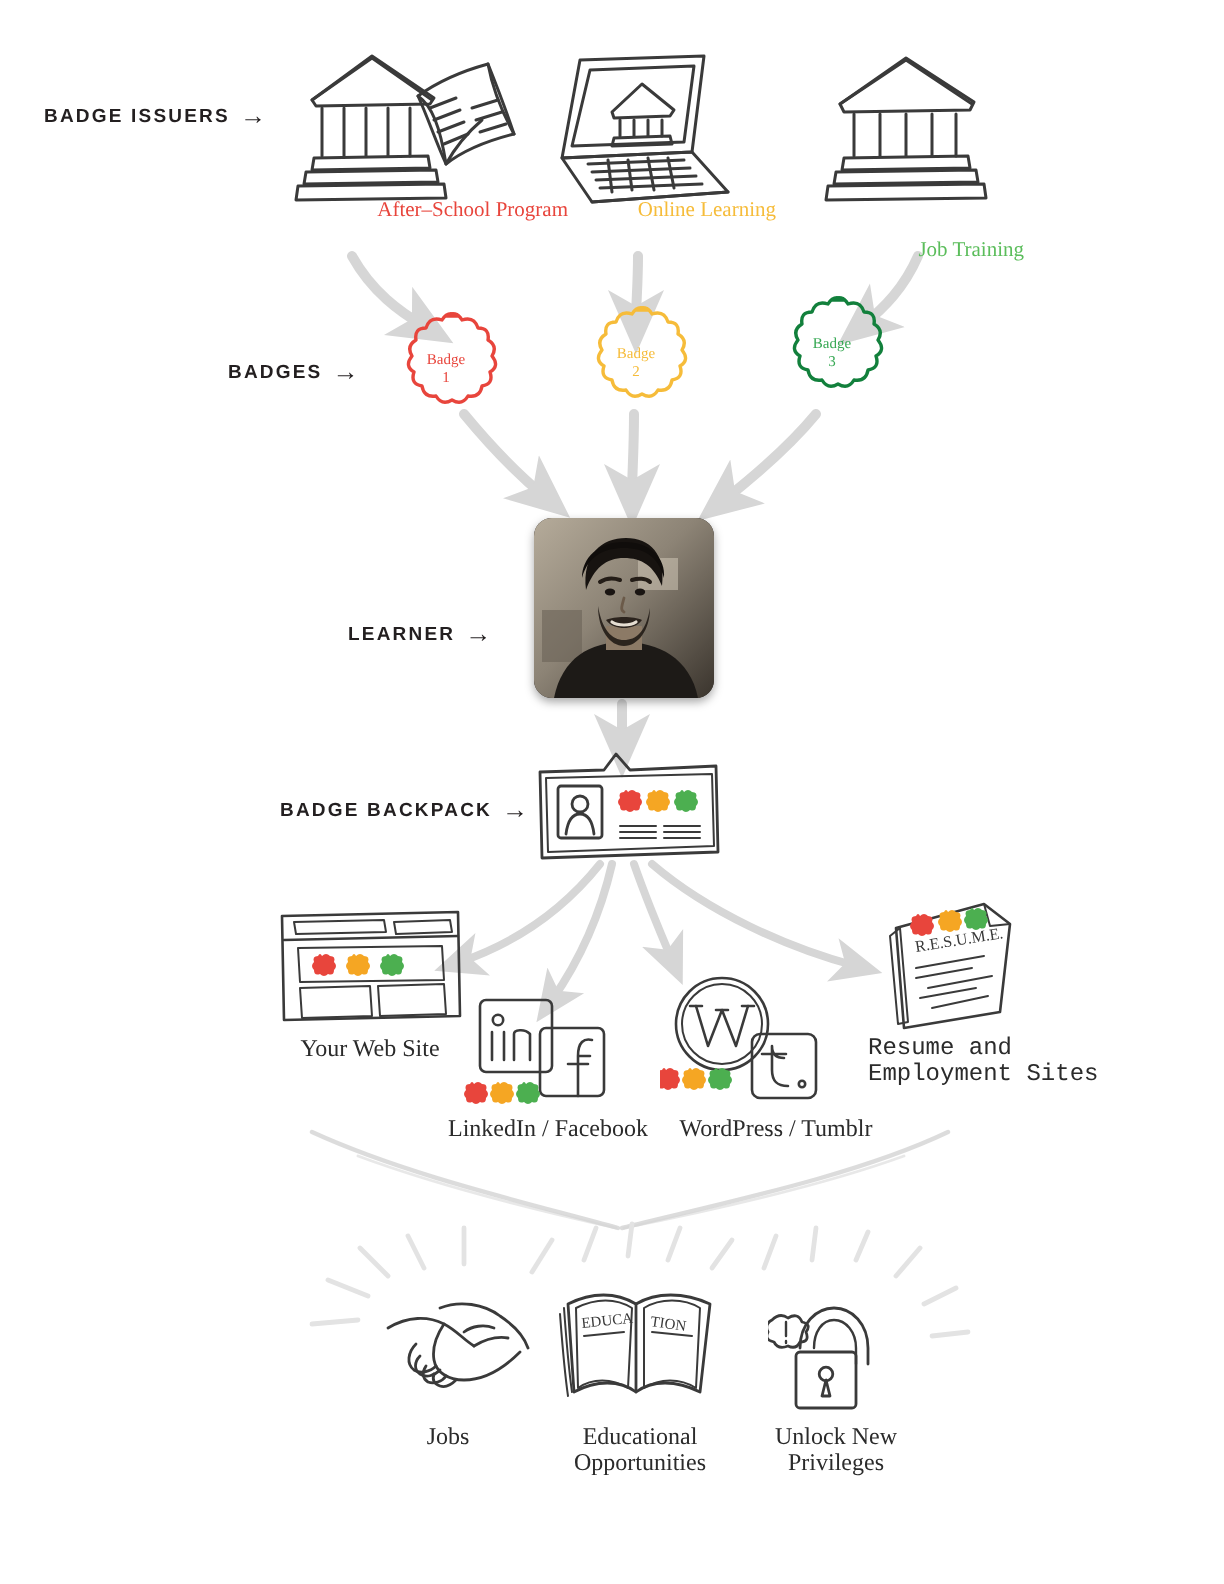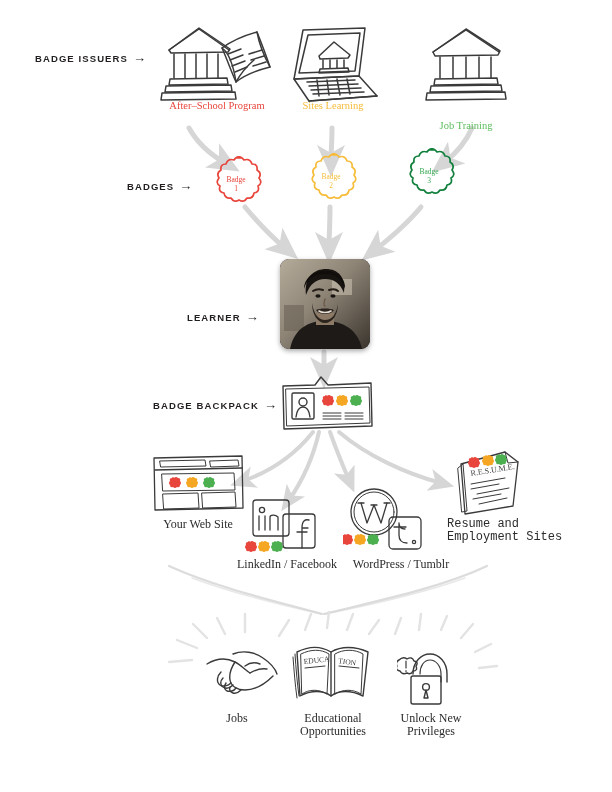--- a/index.html
+++ b/index.html
@@ -3,39 +3,39 @@
 <meta charset="utf-8">
 <title>Open Badges Flow Infographic</title>
 <style>
   html,body{margin:0;padding:0;background:#ffffff;}
   body{
     width:612px;height:792px;position:relative;overflow:hidden;
     font-family:"Liberation Serif", serif;
     color:#333;
     -webkit-font-smoothing:antialiased;
   }
-  .stage{position:absolute;left:17px;top:0;width:540px;height:792px;}
+  .stage{position:absolute;left:4px;top:0;width:540px;height:792px;}
   svg.layer{position:absolute;left:0;top:0;width:612px;height:792px;pointer-events:none;}
 
   
   .rowlabel{
     position:absolute;
     font-family:"Liberation Sans", sans-serif;
     font-weight:bold;
     font-size:9.5px;
     letter-spacing:1.1px;
     color:#231f20;
     white-space:nowrap;
     display:flex;align-items:center;gap:5px;
   }
   .rowlabel .arr{font-size:13px;line-height:1;font-weight:bold;position:relative;top:-1px;}
 
   
   .cap{
-    position:absolute;text-align:center;white-space:nowrap;
+    position:absolute;text-align:right;white-space:nowrap;
     font-family:"Liberation Serif", serif;
     font-size:10.5px;
   }
   .cap.red{color:#e8453c;}
   .cap.gold{color:#f6bc3a;}
   .cap.green{color:#5bbd5b;}
 
   
   .icon{position:absolute;}
 
@@ -179,21 +179,21 @@
         <path d="M12,30 L45,8 L78,30"></path>
         <path d="M19,35 L19,56 M32,35 L32,56 M45,35 L45,56 M58,35 L58,56 M70,35 L70,56"></path>
         <path d="M14,57 L76,56 L77,62 L13,63 Z"></path>
         <path d="M10,64 L80,63 L81,69 L9,70 Z"></path>
         <path d="M6,71 L84,70 L85,77 L5,78 Z"></path>
       </g>
     </svg>
   </div>
 
   <div class="cap red" style="left:120px;top:100px;width:160px;">After–School Program</div>
-  <div class="cap gold" style="left:248px;top:100px;width:136px;">Sites Learning</div>
+  <div class="cap gold" style="left:248px;top:100px;width:136px;">Online Learning</div>
   <div class="cap green" style="left:390px;top:100px;width:118px;margin-top:20px;">Job Training</div>
 
   <div class="badgewrap" style="left:191px;top:155px;">
     <svg width="56" height="58" viewBox="0 0 56 58">
       <path d="M28,3 q5,-3 8,2 q6,-2 8,4 q6,0 5,6 q5,3 2,8 q4,5 -1,8 q2,6 -4,7 q-1,6 -7,5 q-3,5 -8,2 q-5,3 -8,-2 q-6,1 -7,-5 q-6,-1 -4,-7 q-5,-3 -1,-8 q-3,-5 2,-8 q-1,-6 5,-6 q2,-6 8,-4 q3,-5 8,-2 Z" fill="none" stroke="#e8453c" stroke-width="1.7" stroke-linejoin="round"></path>
     </svg>
     <div class="btxt" style="color:#e8453c;">
       <span>Badge</span><br>
       <span>1</span>
     </div>

